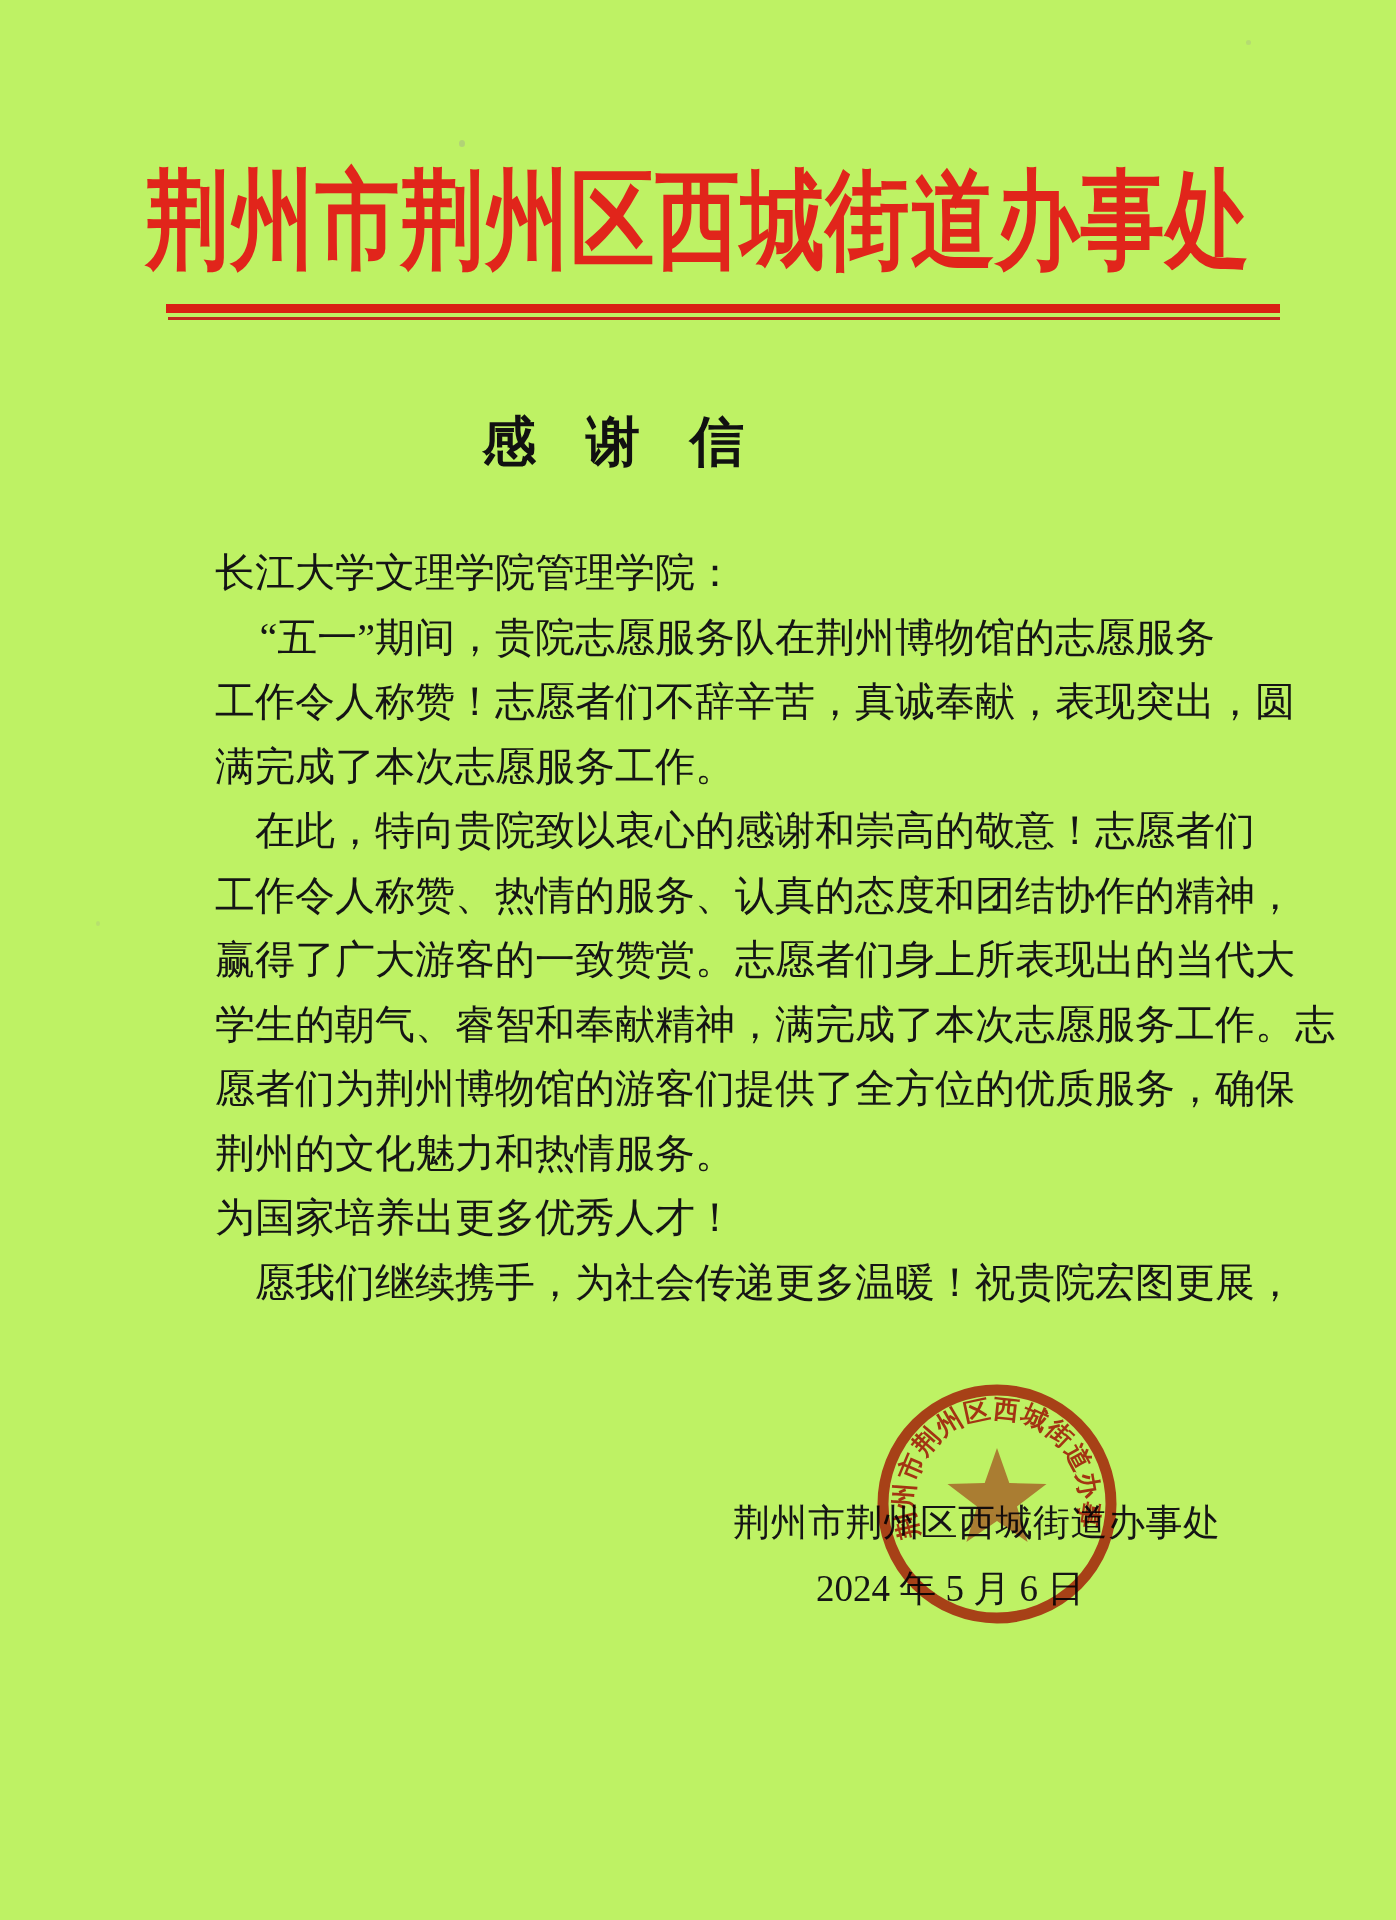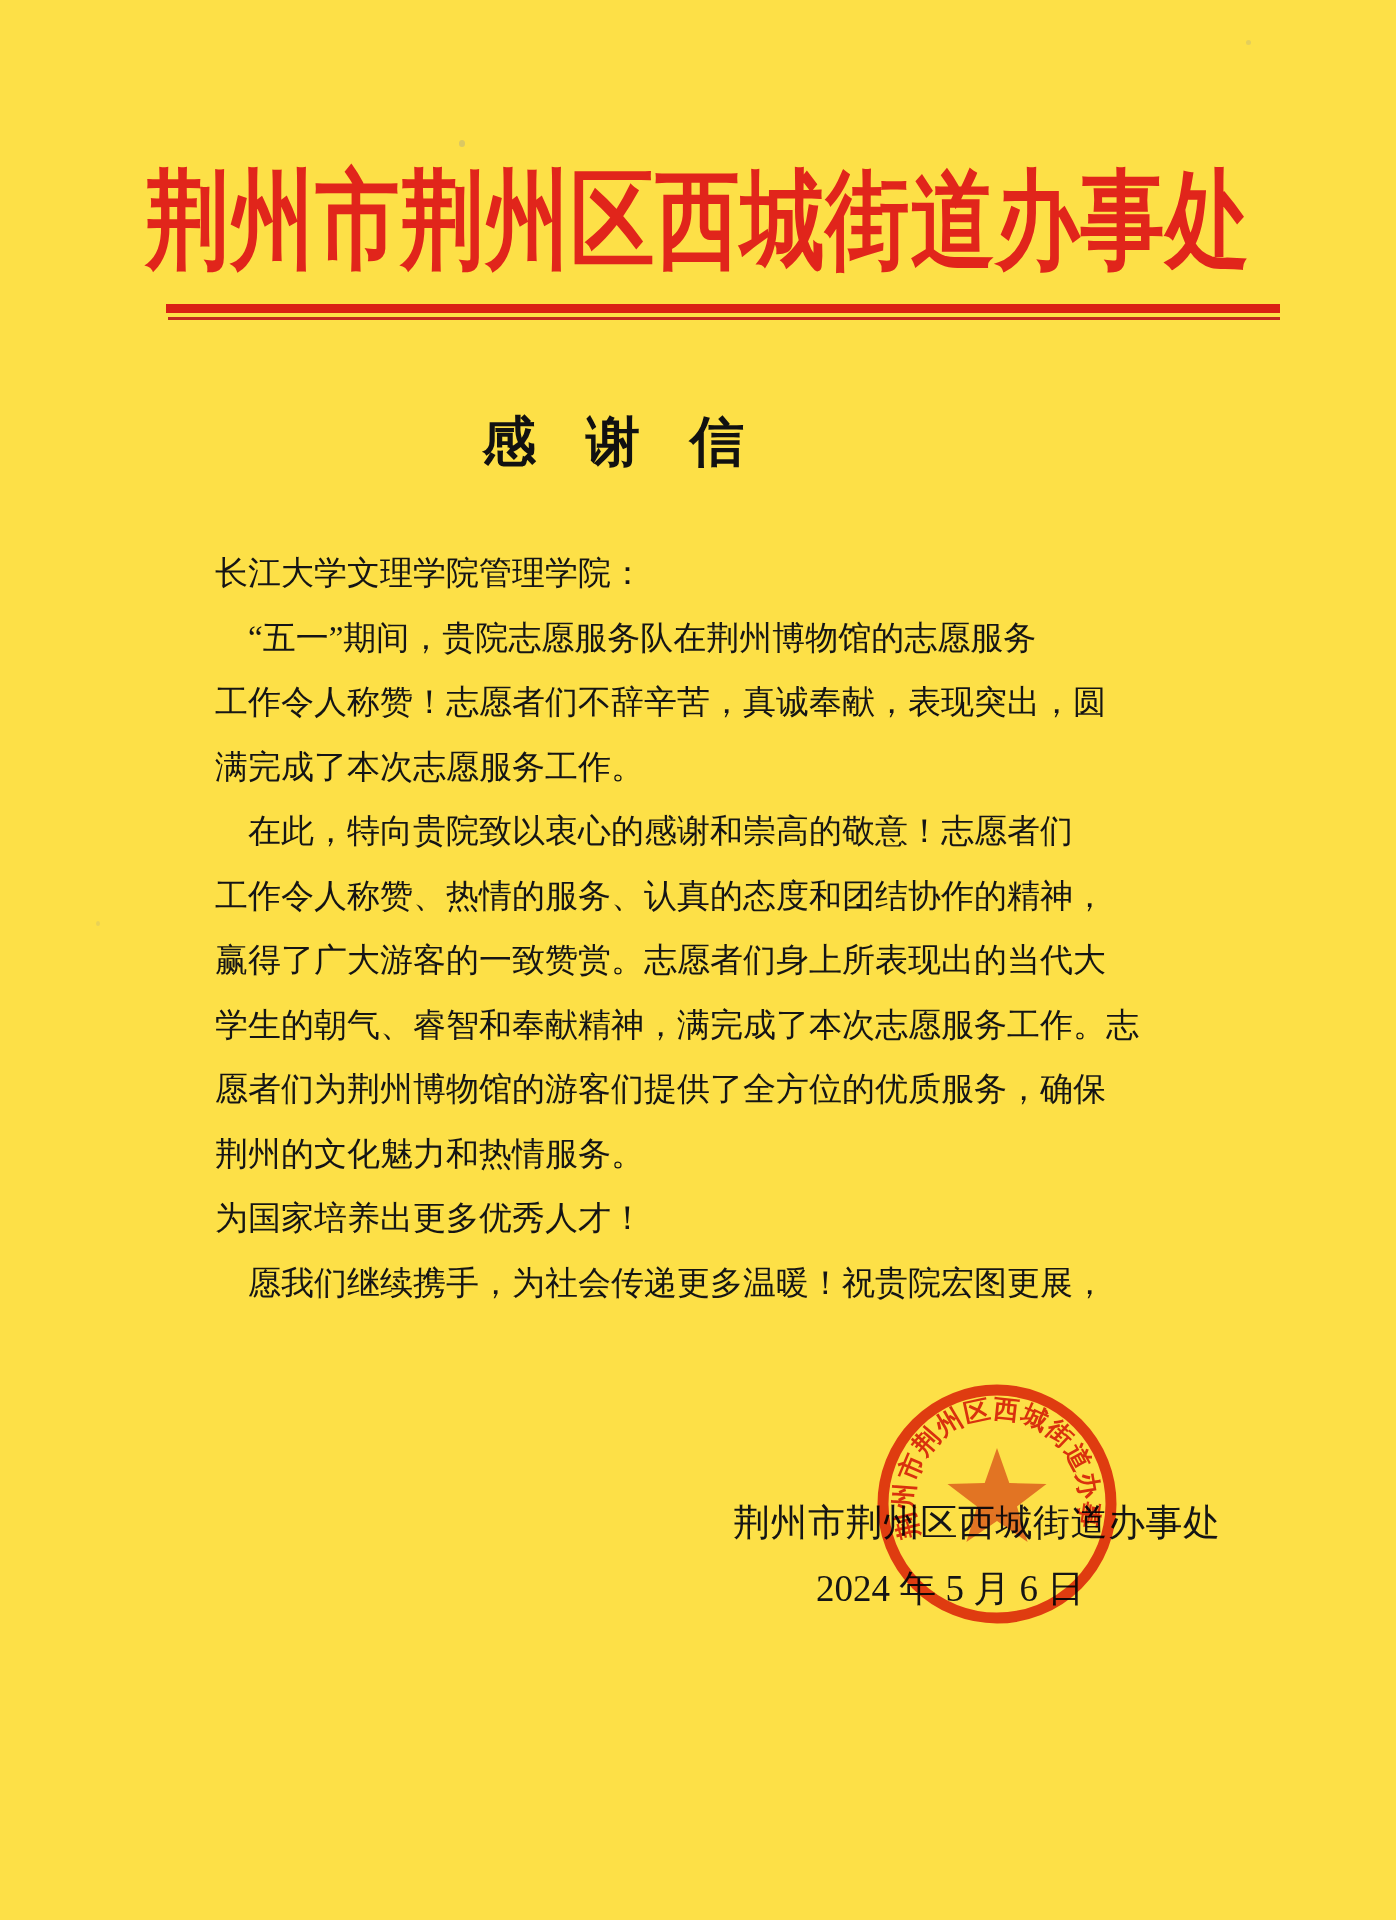--- a/index.html
+++ b/index.html
@@ -1,19 +1,19 @@
 <!DOCTYPE html>
 <html><head>
 <meta charset="utf-8">
 <style>
   html,body{margin:0;padding:0;background:#e8e6e3;}
   .page{
     position:relative;
     width:1396px;height:1920px;
-    background:#fde047;
+    background:#bef264;
     overflow:hidden;
     font-family:"Liberation Serif","DejaVu Serif",serif;
     color:#1a1a1a;
   }
   
   .letterhead{
     position:absolute;top:148px;left:0;width:1396px;
     text-align:center;
     font-size:84px;font-weight:bold;
     letter-spacing:1px;
@@ -30,24 +30,24 @@
     position:absolute;top:406px;left:0;width:1216px;
     text-align:center;
     font-size:54px;font-weight:bold;color:#111;
     letter-spacing:50px;
     padding-left:60px;box-sizing:border-box;
     white-space:nowrap;
   }
   
   .body{
     position:absolute;top:541px;left:215px;width:1000px;
-    font-size:33px;line-height:64.5px;color:#151515;
+    font-size:40px;line-height:64.5px;color:#151515;
   }
   .line{white-space:nowrap;}
-  .line.indent{text-indent:1em;}
+  .line.indent{text-indent:1em;text-align:right;}
   
   .signature{
     position:absolute;top:1498px;left:733px;
     font-size:37px;letter-spacing:0.5px;color:#151515;white-space:nowrap;
   }
   .date{
     position:absolute;top:1564px;left:816px;
     font-size:37px;color:#151515;white-space:nowrap;
   }
   

